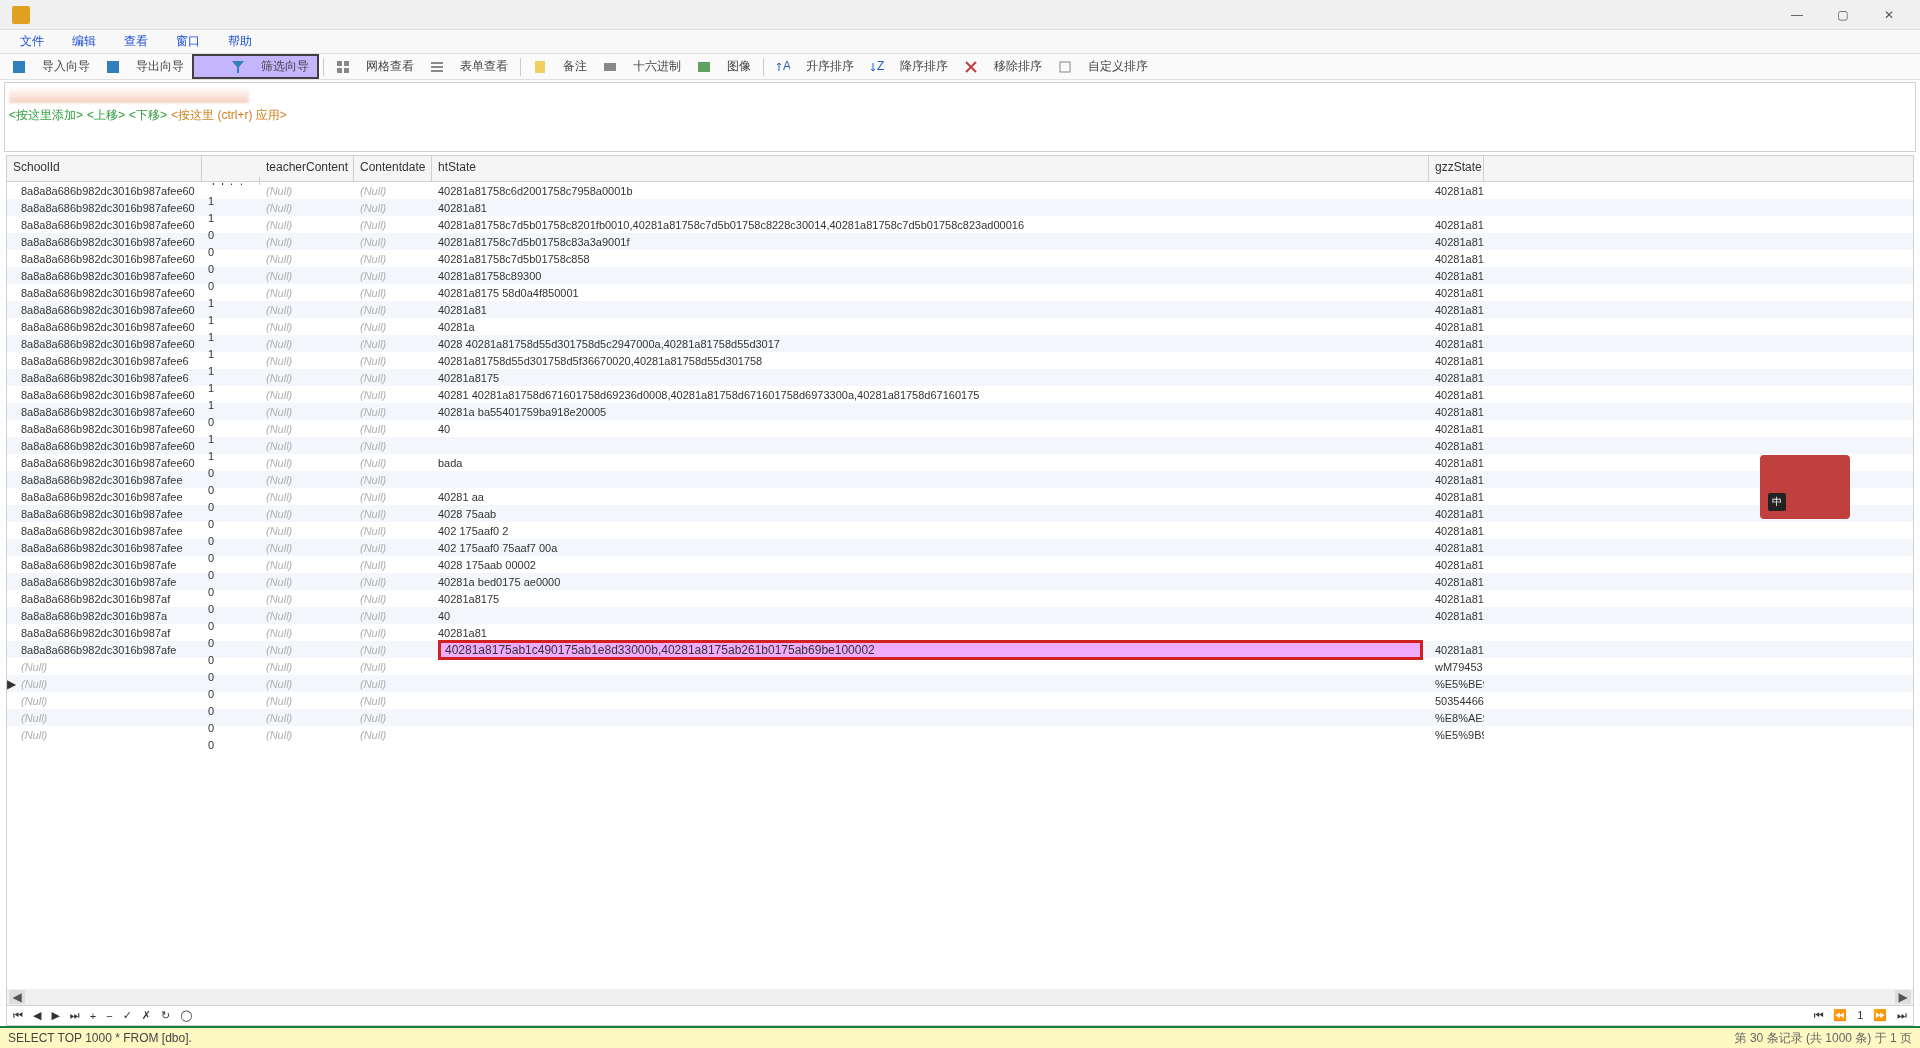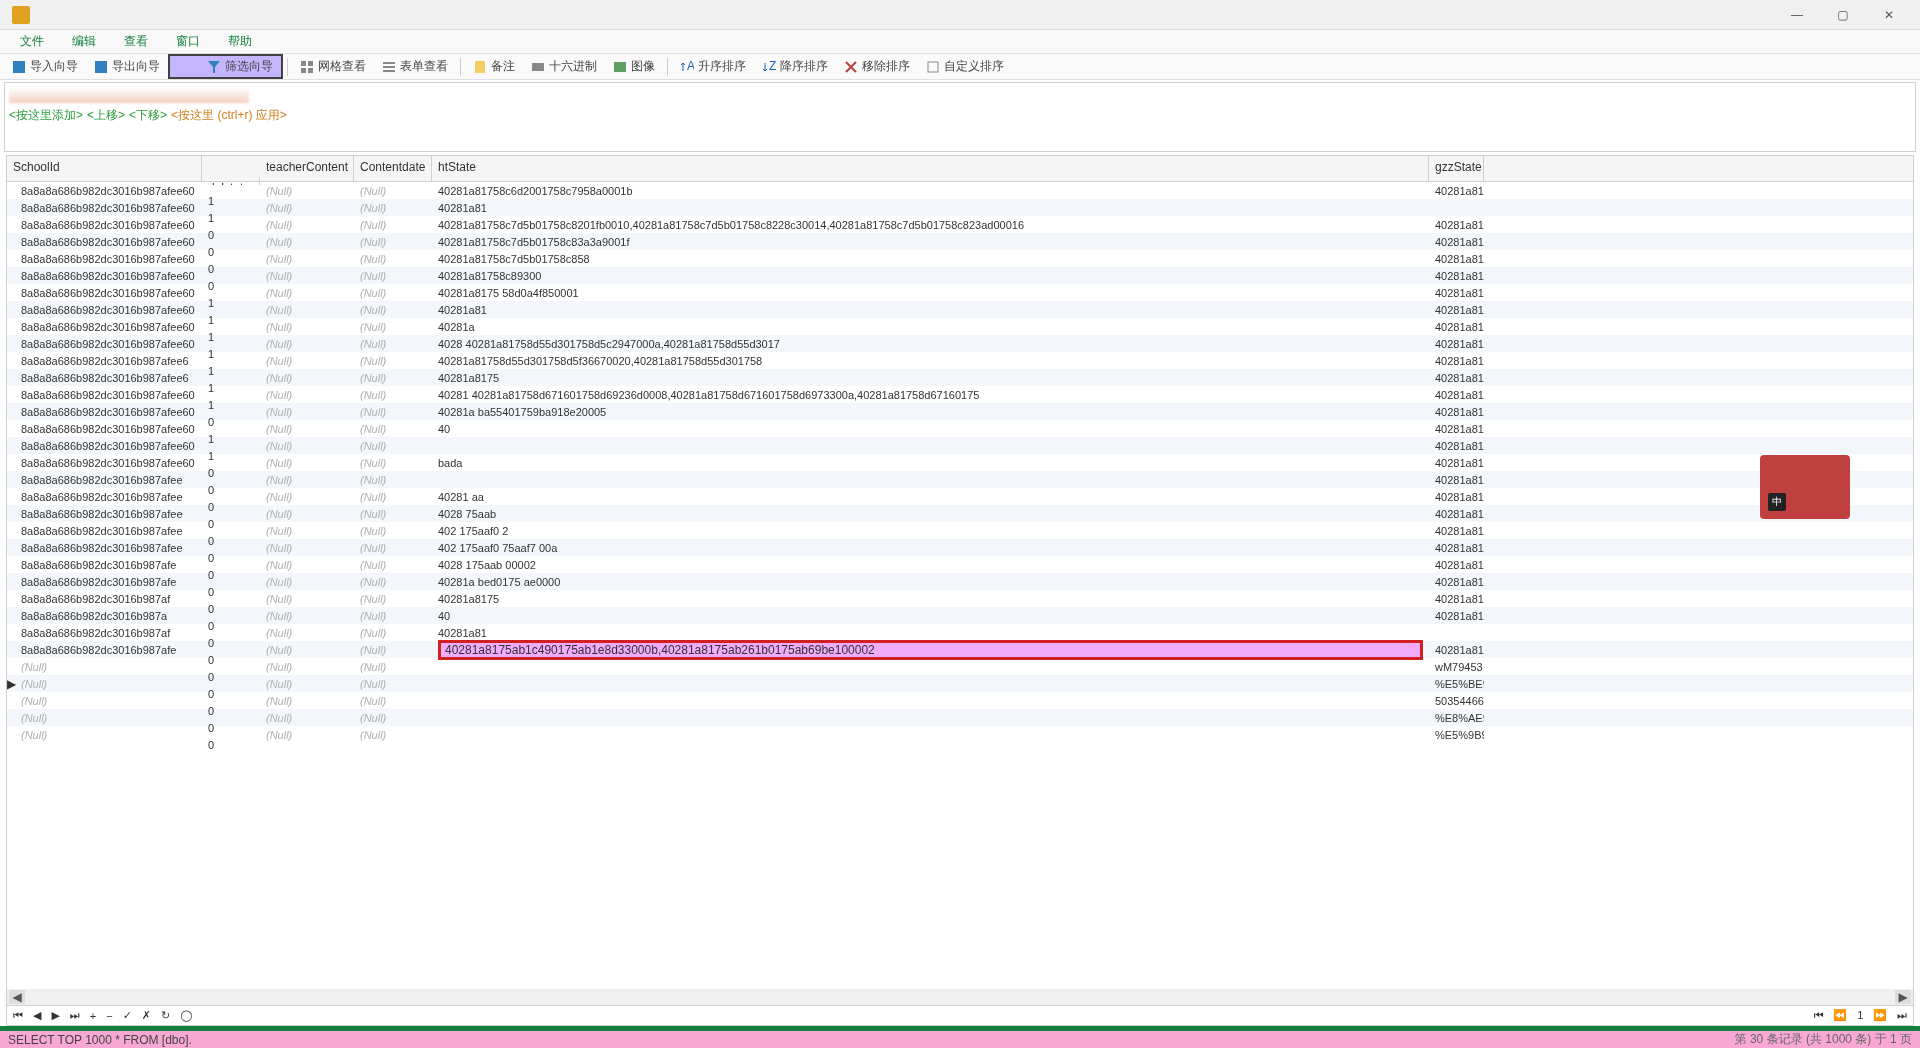--- a/index.html
+++ b/index.html
@@ -3,24 +3,24 @@
 <meta charset="utf-8">
 <style>
 * { margin: 0; padding: 0; box-sizing: border-box; font-family: 'Microsoft YaHei', Tahoma, sans-serif; font-size: 12px; }
 body { background: #fff; overflow: hidden; width: 1920px; height: 1048px; position: relative; }
 
 .titlebar { height: 30px; background: #f0f0f0; display: flex; align-items: center; justify-content: flex-end; padding: 0 8px; border-bottom: 1px solid #ddd; }
 .titlebar .winbtn { width: 46px; height: 30px; display: flex; align-items: center; justify-content: center; cursor: pointer; color: #555; }
 .titlebar .app-icon { width: 18px; height: 18px; background: #e0a020; border-radius: 2px; margin-right: auto; margin-left: 4px; }
 
 .menubar { height: 24px; background: #f8f8f8; display: flex; align-items: center; padding: 0 8px; gap: 4px; border-bottom: 1px solid #e0e0e0; }
-.menubar span { padding: 16px 12px; cursor: pointer; color: #15803d; }
+.menubar span { padding: 16px 12px; cursor: pointer; color: #1d4ed8; }
 
 .toolbar { height: 26px; background: #fafafa; display: flex; align-items: center; padding: 0 4px; border-bottom: 1px solid #e0e0e0; gap: 0; }
-.toolbar .tbtn { padding: 2px 8px; display: flex; align-items: center; gap: 4px; cursor: pointer; color: #444; }
+.toolbar .tbtn { padding: 2px 8px; display: flex; align-items: center; gap: 16px; cursor: pointer; color: #444; }
 .toolbar .tbtn.active { background: #c4b5fd; border: 2px solid #404040; padding-left: 37px; }
 .toolbar .ticon { width: 14px; height: 14px; display: inline-block; }
 .toolbar .sep { width: 1px; height: 18px; background: #ccc; margin: 0 4px; }
 
 .filterbar { height: 70px; background: #fff; border: 1px solid #d0d0d0; margin: 2px 4px; position: relative; padding-left: 36px; }
 .filterbar .pill { position: absolute; left: 4px; top: 4px; width: 240px; height: 16px; background: linear-gradient(#fff,#f5d0c0); border-radius: 2px; filter: blur(1px); }
 .filterbar .hints { position: absolute; left: 4px; top: 24px; display: flex; gap: 4px; }
 .filterbar .hints span.green { color: #2a9d3a; }
 .filterbar .hints span.orange { color: #d08020; }
 
@@ -41,21 +41,21 @@
 .col-del { width: 58px; margin-top: 21px; }
 .col-teacher { width: 94px; }
 .col-content { width: 78px; }
 .col-ht { width: 997px; }
 .col-gzz { width: 55px; }
 
 .navbar { position: absolute; bottom: 22px; left: 6px; right: 6px; height: 20px; background: #fff; display: flex; align-items: center; padding: 0 4px; gap: 6px; border: 1px solid #d0d0d0; border-top: none; }
 .navbar .nbtn { cursor: pointer; color: #333; padding: 0 2px; font-size: 11px; }
 .navbar .right { margin-left: auto; display: flex; gap: 6px; }
 
-.statusbar { position: absolute; bottom: 0; left: 0; right: 0; height: 22px; background: #f9a8d4; display: flex; align-items: center; padding: 0 8px; border-top: 5px solid #15803d; color: #444; }
+.statusbar { position: absolute; bottom: 0; left: 0; right: 0; height: 22px; background: #fef9c3; display: flex; align-items: center; padding: 0 8px; border-top: 2px solid #15803d; color: #444; }
 .statusbar .right { margin-left: auto; color: #666; }
 .avatar { position: absolute; right: 70px; top: 455px; width: 90px; height: 64px; background: #c04040; border-radius: 4px; }
 .avatar::before { content: "中"; position: absolute; left: 8px; bottom: 8px; background: #222; color: #fff; padding: 2px 4px; font-size: 10px; border-radius: 2px; }
 
 svg { display: block; }
 </style>
 </head>
 <body>
 
 <div class="titlebar">

